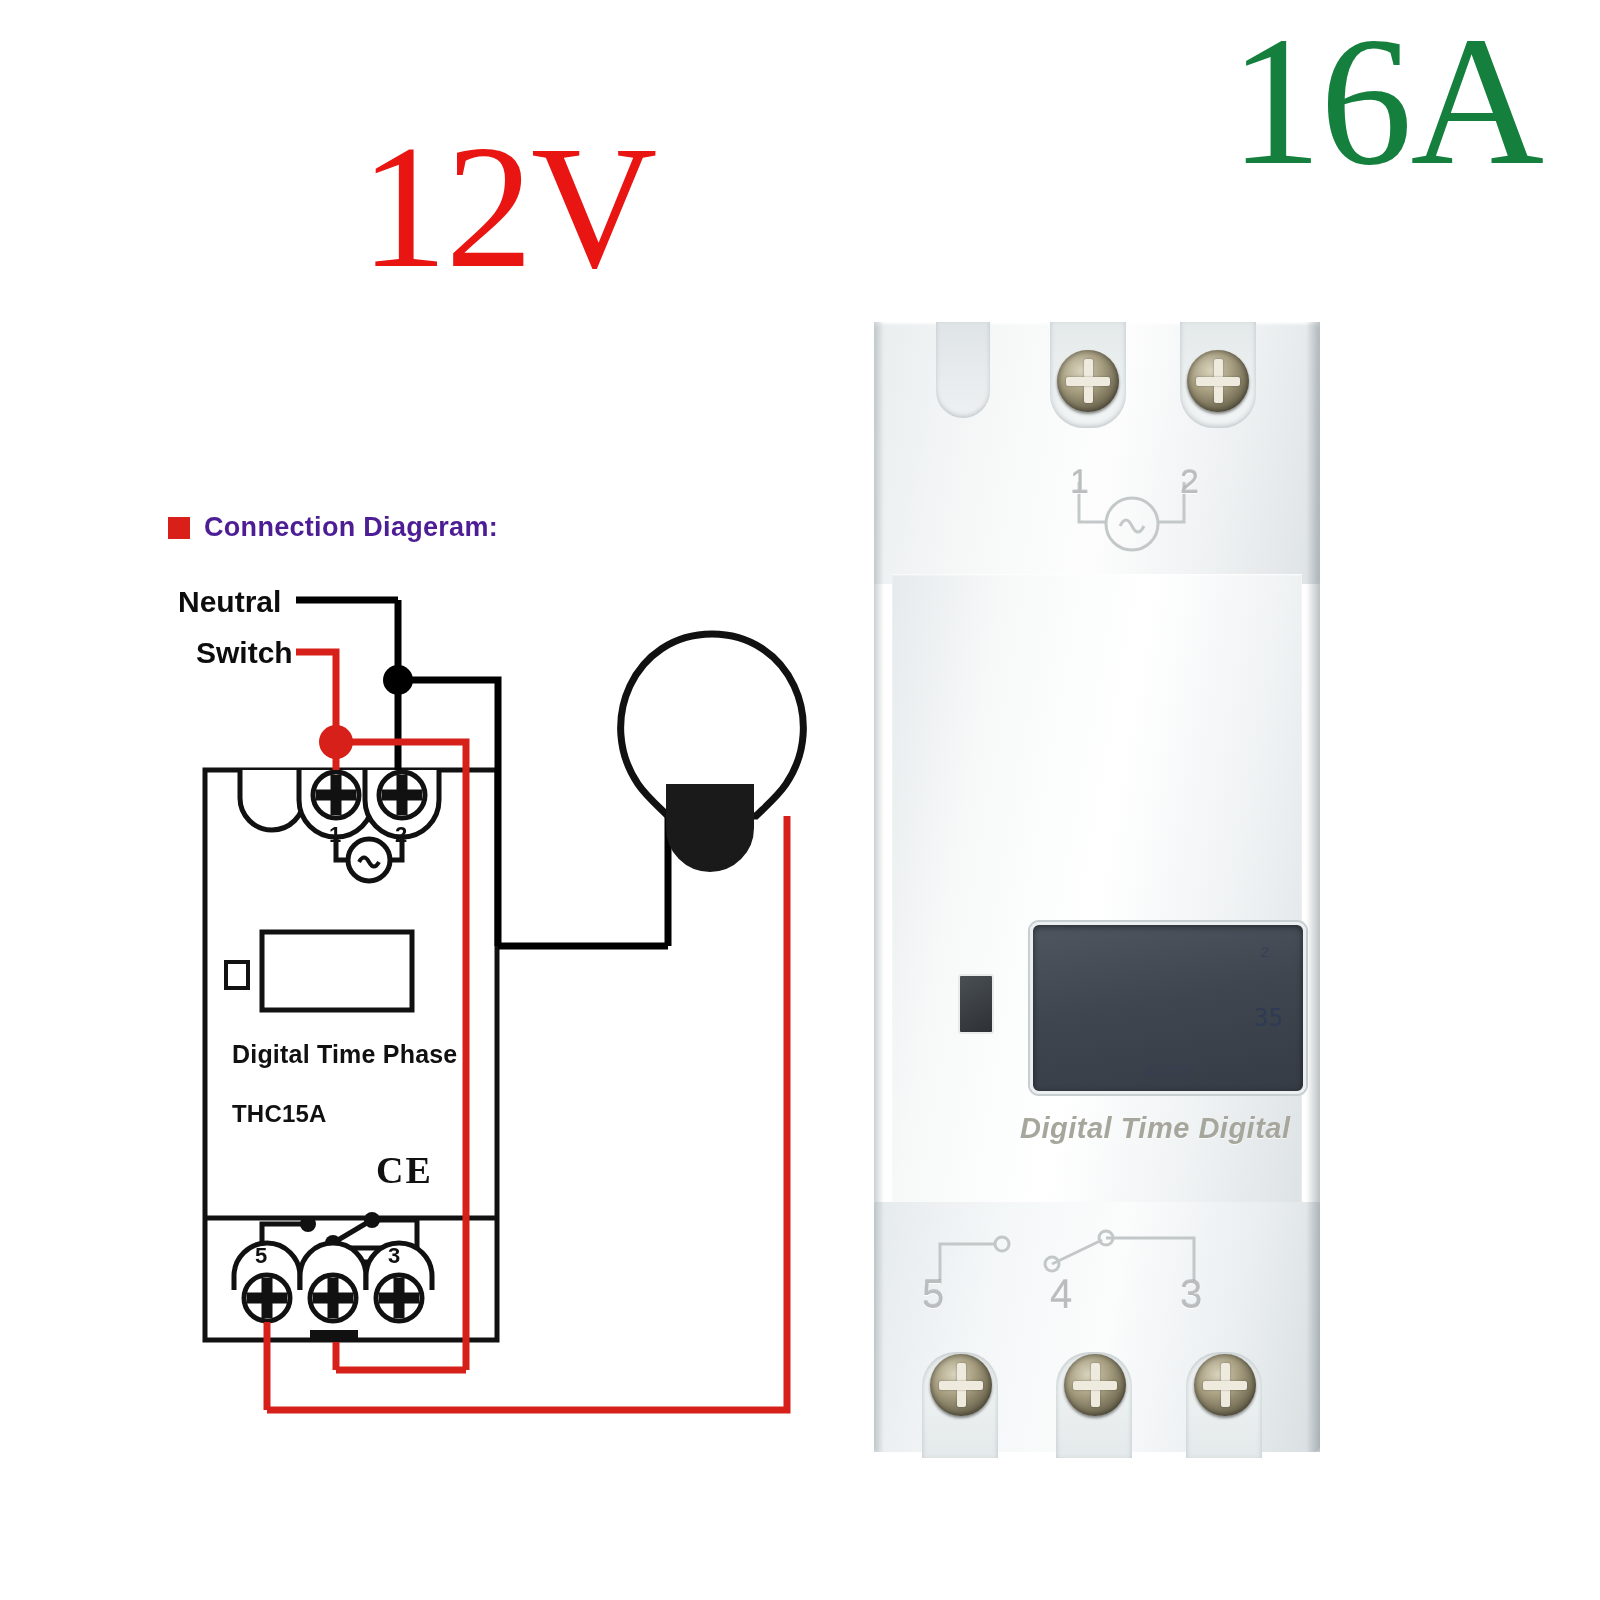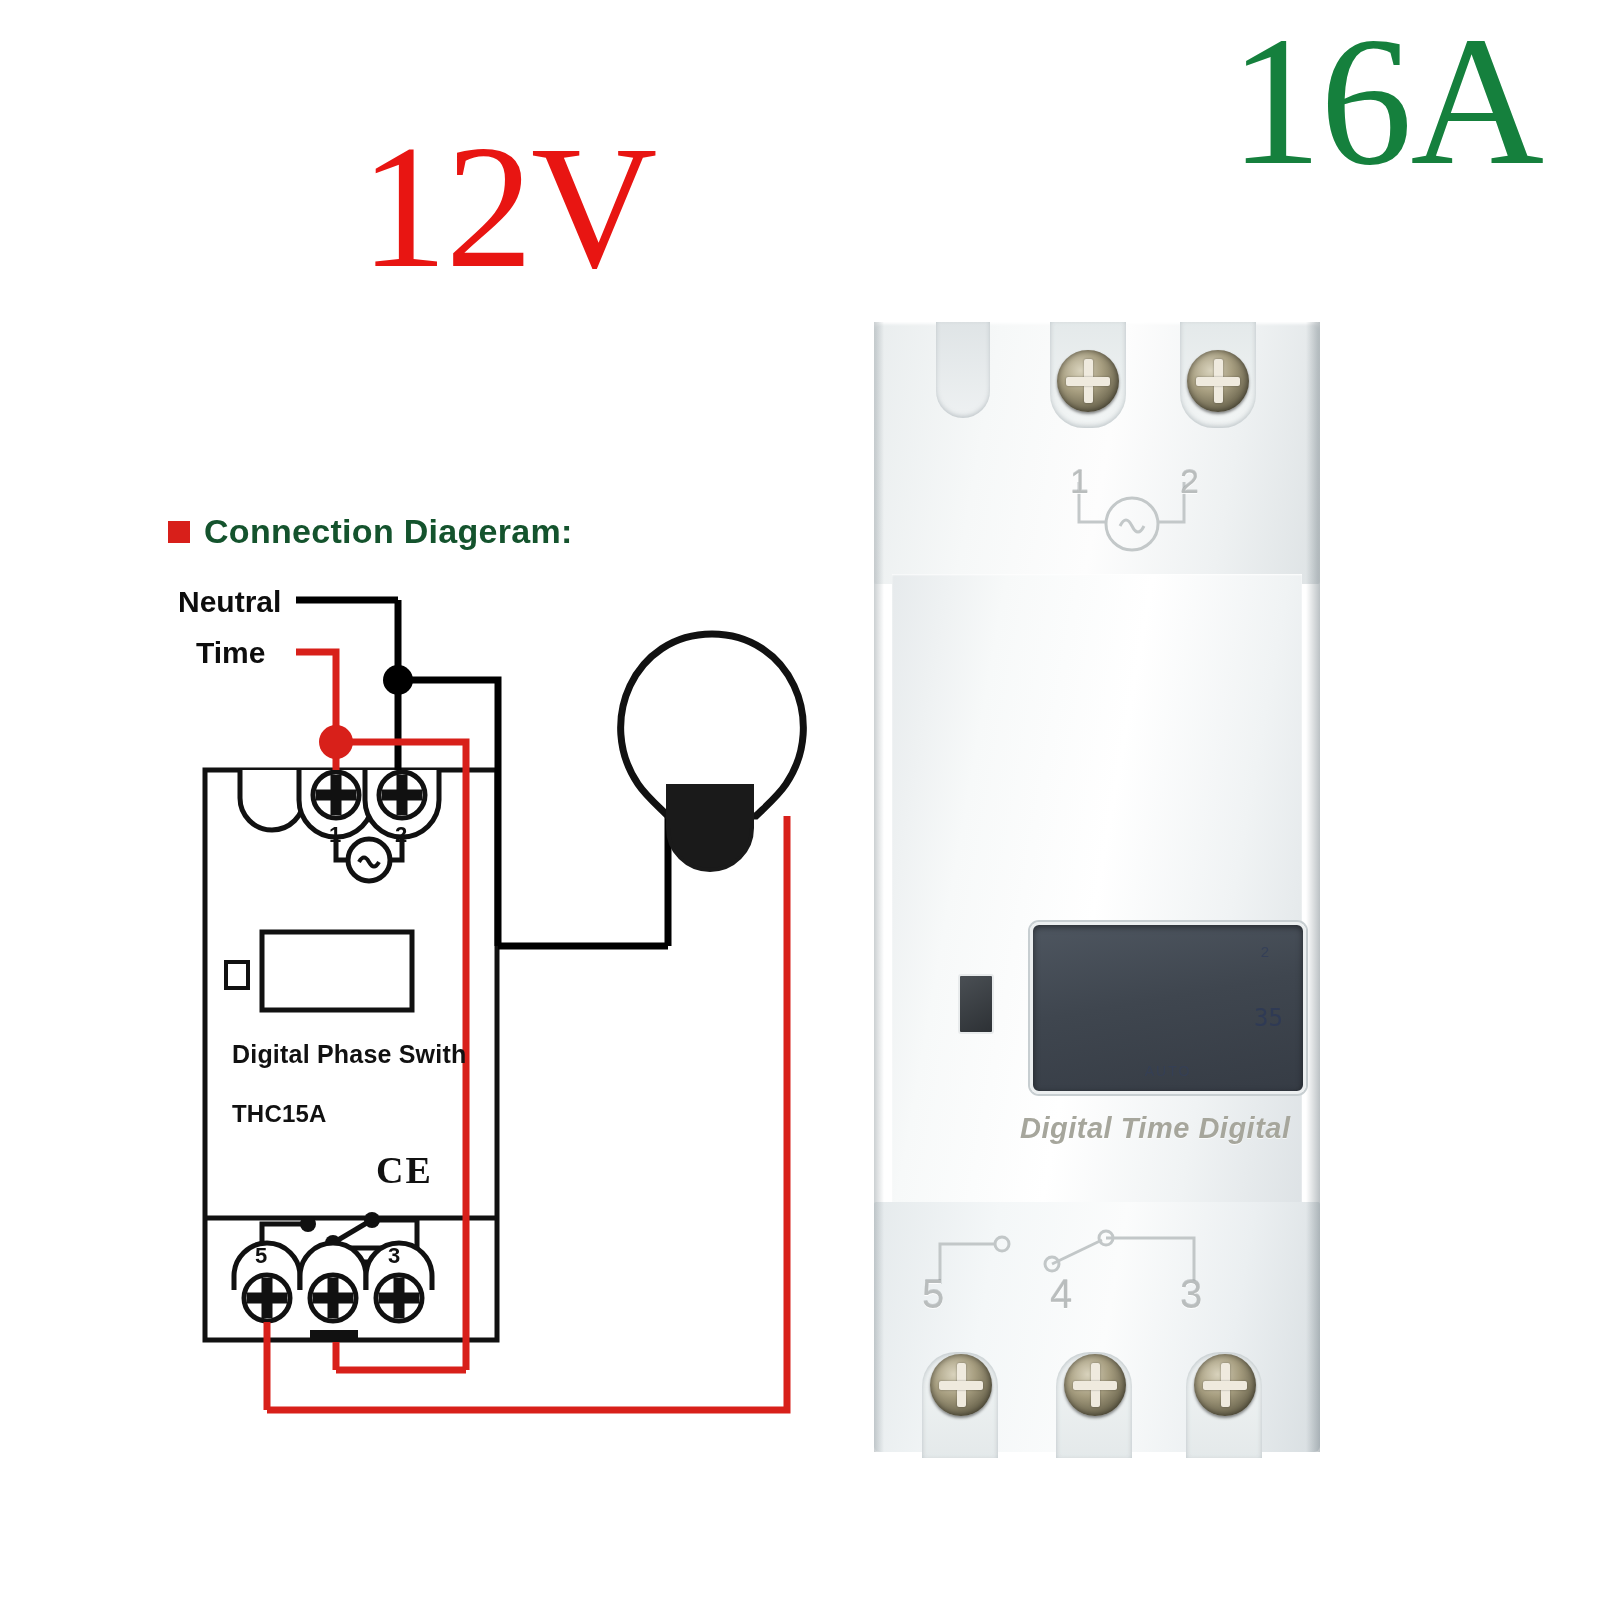--- a/index.html
+++ b/index.html
@@ -24,21 +24,21 @@
 
   
   #diagram-heading{
     left:168px; top:512px;
     display:flex; align-items:center; gap:14px;
   }
   #diagram-heading .bullet{
     width:22px;height:22px;background:#d81f1a;display:block;
   }
   #diagram-heading .txt{
-    font-size:34px; font-weight:bold; letter-spacing:.3px; color:#14532d;
+    font-size:27px; font-weight:bold; letter-spacing:.3px; color:#4c1d95;
   }
 
   
   .wirelabel{font-size:30px;font-weight:bold;color:#0d0d0d;text-align:right;}
   #label-neutral{left:178px; top:585px;}
   #label-phase{left:196px;  top:636px;}
 
   
   #schematic{left:0;top:0;}
 
@@ -144,21 +144,21 @@
 
 <div class="abs" id="spec-voltage">12V</div>
 <div class="abs" id="spec-current">16A</div>
 
 <div class="abs" id="diagram-heading">
   <span class="bullet"></span>
   <span class="txt">Connection Diageram:</span>
 </div>
 
 <div class="abs wirelabel" id="label-neutral">Neutral</div>
-<div class="abs wirelabel" id="label-phase">Time</div>
+<div class="abs wirelabel" id="label-phase">Switch</div>
 
 <svg class="abs" id="schematic" width="880" height="1480" viewBox="0 0 880 1480">
 
   <g>
     <rect x="205" y="770" width="292" height="570" fill="#ffffff" stroke="#111" stroke-width="5"></rect>
 
     <line x1="205" y1="830" x2="497" y2="830" stroke="#111" stroke-width="0"></line>
 
     <line x1="205" y1="1218" x2="497" y2="1218" stroke="#111" stroke-width="5"></line>
   </g>
@@ -236,21 +236,21 @@
     <path d="M466 770 v600"></path>
     <path d="M466 1370 h-130"></path>
     <path d="M336 1370 v-28"></path>
     <path d="M267 1322 v88 h0"></path>
     <path d="M267 1410 h520 v-580"></path>
     <path d="M787 830 v-14"></path>
   </g>
   <circle cx="336" cy="742" r="17" fill="#d8201a"></circle>
 </svg>
 
-<div class="abs dev-txt" id="dg-name">Digital Phase Swith</div>
+<div class="abs dev-txt" id="dg-name">Digital Time Phase</div>
 <div class="abs dev-txt" id="dg-model">THC15A</div>
 <div class="abs" id="dg-ce">CE</div>
 
 <div class="abs" style="left:329px;top:822px;font-size:22px;font-weight:bold;">1</div>
 <div class="abs" style="left:395px;top:822px;font-size:22px;font-weight:bold;">2</div>
 <div class="abs" style="left:255px;top:1243px;font-size:22px;font-weight:bold;">5</div>
 <div class="abs" style="left:388px;top:1243px;font-size:22px;font-weight:bold;">3</div>
 
 <div class="abs" id="product-photo">
 

